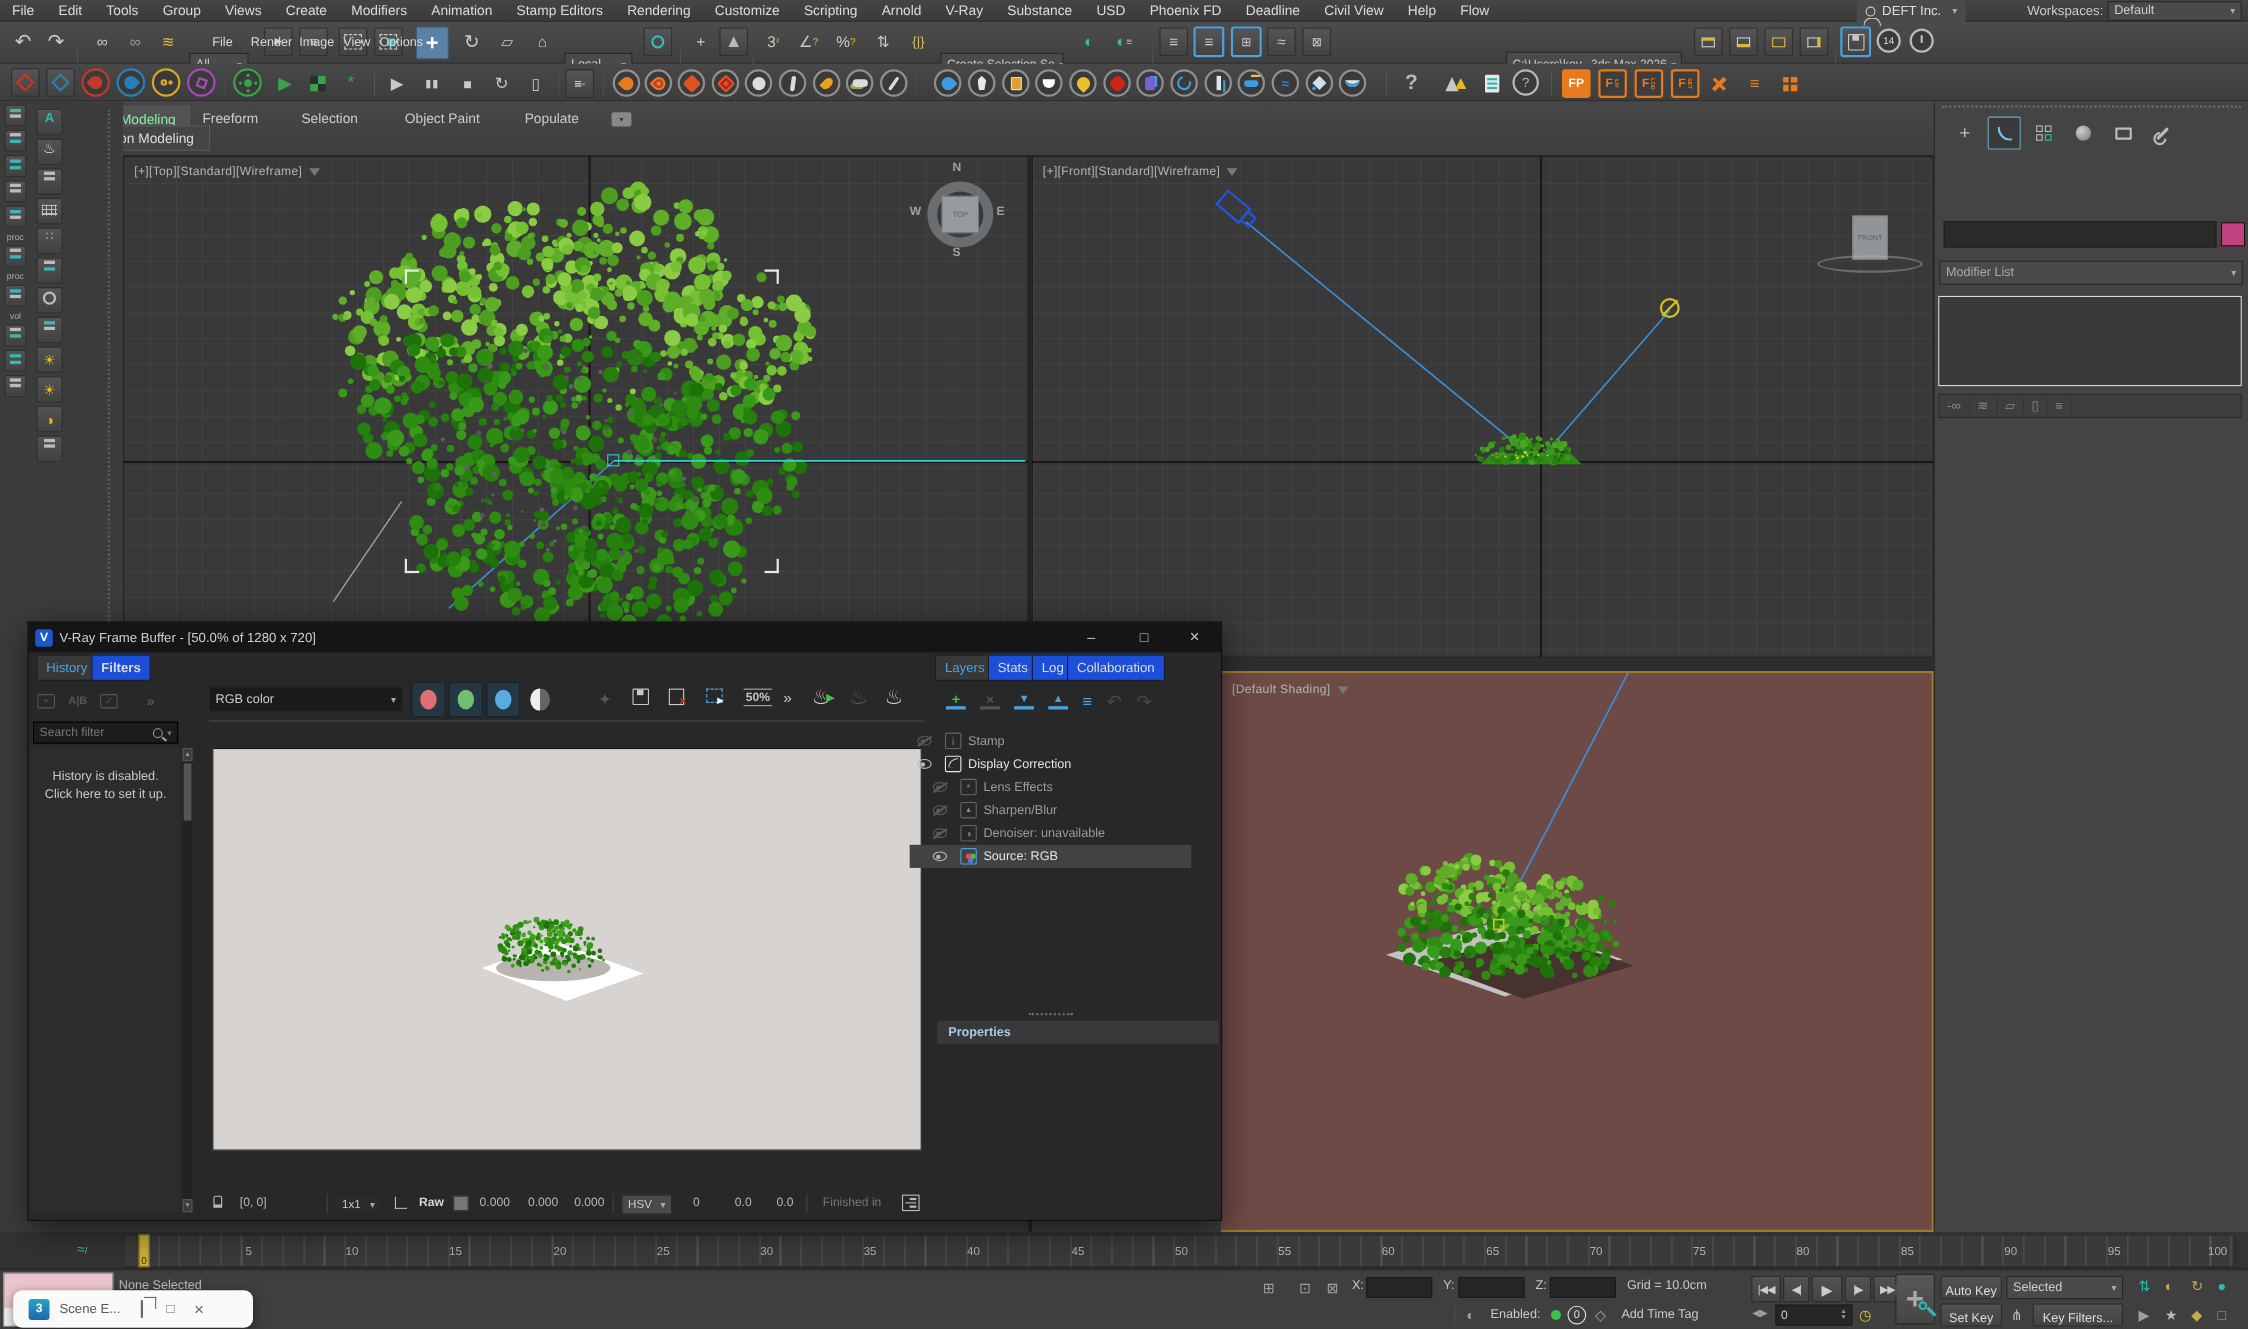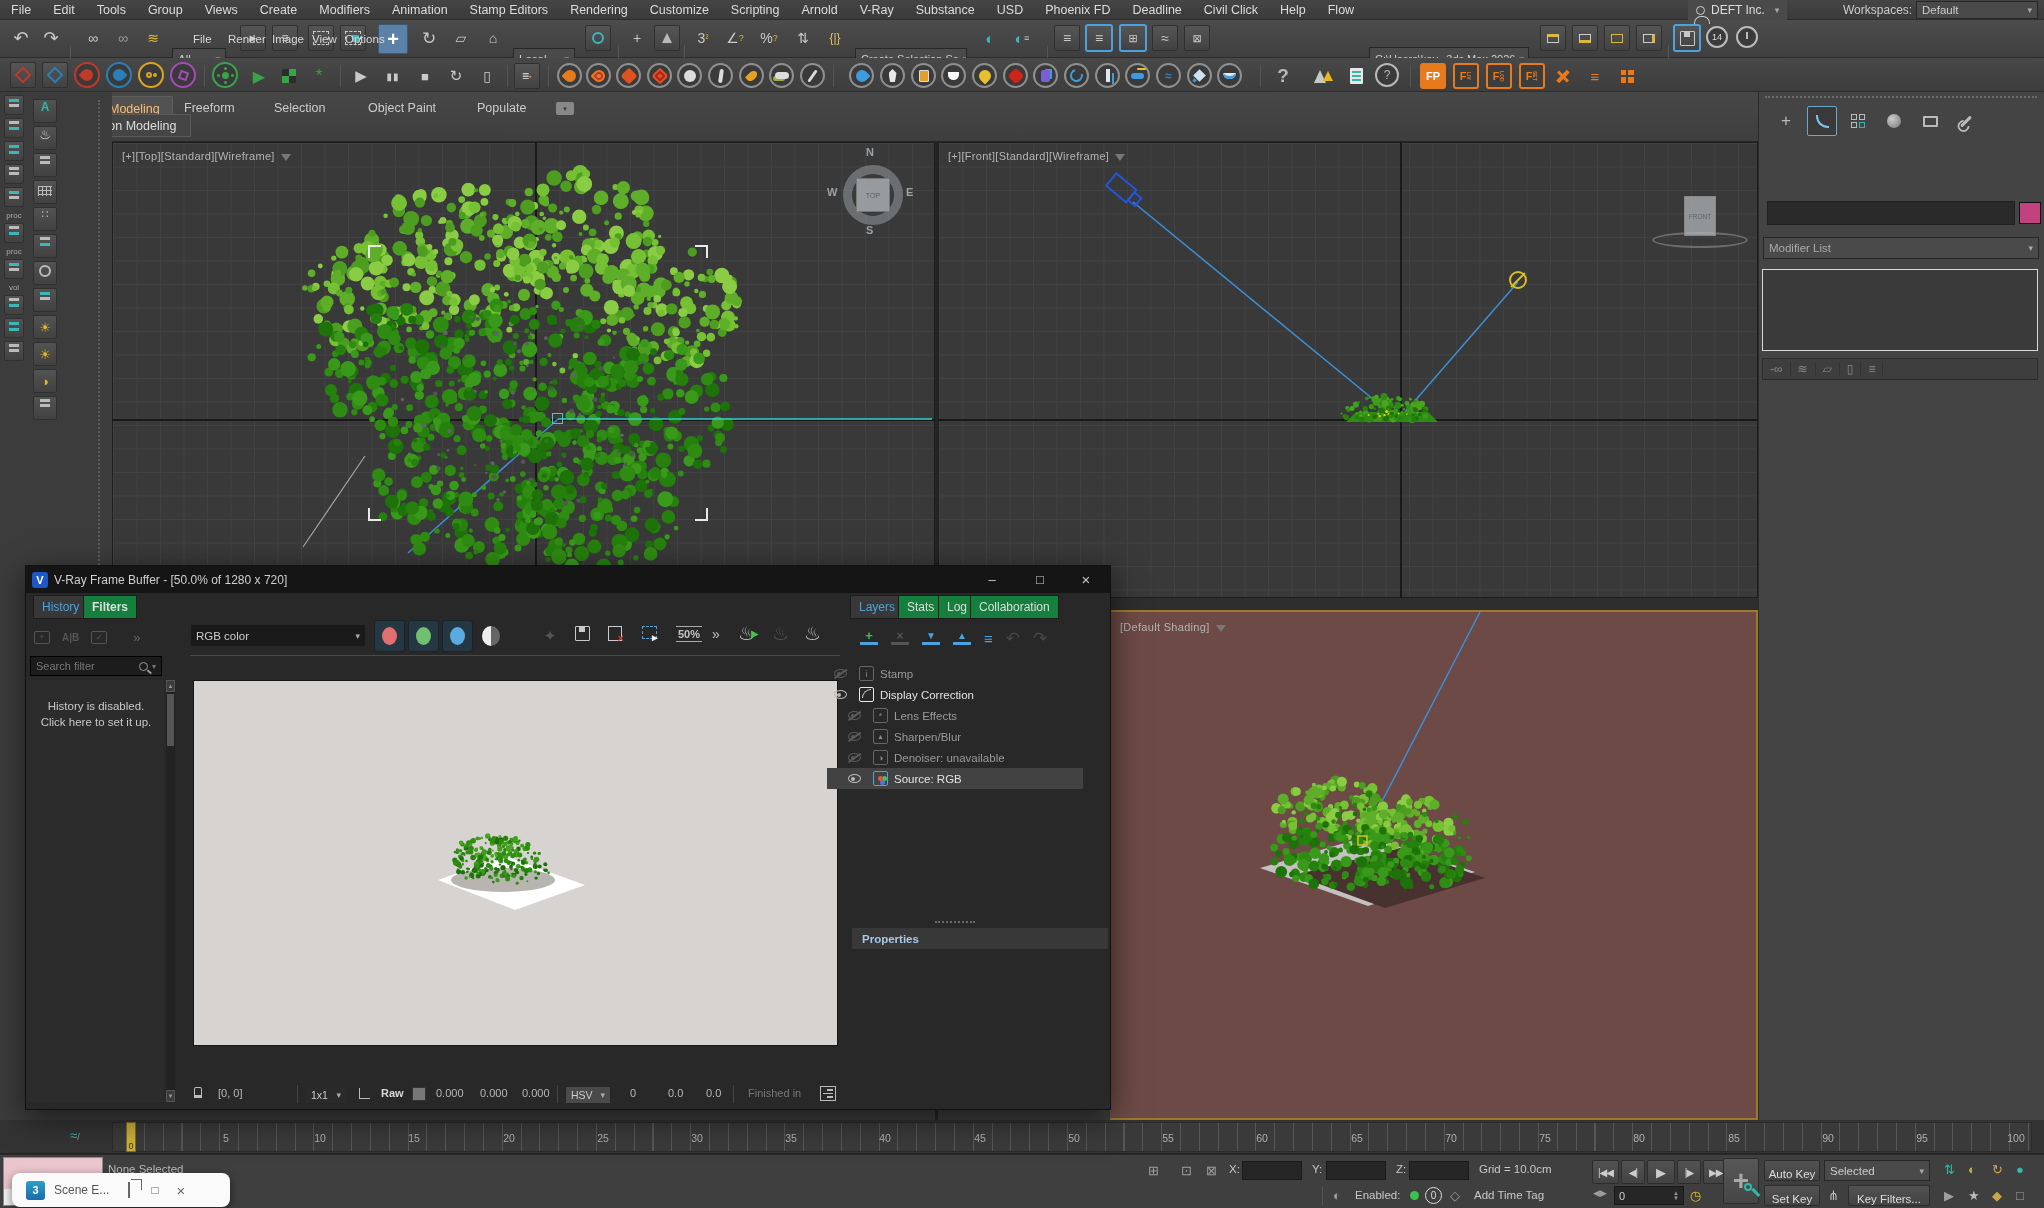--- a/index.html
+++ b/index.html
@@ -30,21 +30,21 @@
 .dash .in{width:7px;height:7px;background:#3ab8b8;margin:3px 0 0 6px}
 .ph{position:absolute;top:5px;width:25px;height:25px;border-radius:50%;border:2px solid #8f8f8f;background:#3a3a3a;display:flex;align-items:center;justify-content:center}
 .blob{width:12px;height:12px;border-radius:60% 60% 60% 10%;transform:rotate(45deg)}
 .circ{position:absolute;top:4px;width:26px;height:26px;border-radius:50%;border:2px solid #9a9a9a;background:#3a3a3a;display:flex;align-items:center;justify-content:center}
 .fbox{position:absolute;top:5px;width:26px;height:26px;border-radius:3px;display:flex;align-items:center;justify-content:center;font-weight:bold;font-size:11px}
 .fp-solid{background:#e87a1e;color:#fff}
 .fp-line{border:2px solid #e87a1e;color:#e87a1e;background:#3d3d3d}
 
 #ribbon{left:0;top:92px;width:2044px;height:50px;background:linear-gradient(#474747,#3e3e3e);border-bottom:1px solid #262626}
 .rtab{position:absolute;top:4px;height:24px;display:flex;align-items:center;padding:0 12px;font-size:12.5px;color:#ccc}
-.rtab.active{background:#525252;border:1px solid #5e5e5e;border-bottom:none;border-radius:2px 2px 0 0;color:#fdba74}
+.rtab.active{background:#525252;border:1px solid #5e5e5e;border-bottom:none;border-radius:2px 2px 0 0;color:#86efac}
 #polybar{position:absolute;left:62px;top:22px;height:23px;padding:0 14px;background:#454545;border:1px solid #5a5a5a;display:flex;align-items:center;font-size:12.5px;color:#ddd}
 
 #lefttb{left:0;top:92px;width:112px;height:1028px;background:#3c3c3c}
 .ltico{width:20px;height:20px;margin:3px auto;border:1px solid #303030;border-radius:2px;background:linear-gradient(#535353,#414141)}
 .ltico .t{width:10px;height:3px;background:#3ab8b8;margin:3px auto 0}
 .ltico .w{width:10px;height:3px;background:#bbb;margin:2px auto 0}
 .llab{font-size:8px;color:#aaa;text-align:center;margin-top:4px}
 .yellow-ic{color:#e8b820 !important;font-size:13px;display:flex;align-items:center;justify-content:center}
 
 .vp{background-color:#393939;background-image:linear-gradient(#424242 1px,transparent 1px),linear-gradient(90deg,#424242 1px,transparent 1px);background-size:23.5px 23.5px;border:1px solid #1e1e1e}
@@ -66,21 +66,21 @@
 .cptab.sel{border:1px solid #6aa7c8;background:#3a3a3a;border-radius:2px;color:#7cc4e8}
 .dots{border-top:2px dotted #6a6a6a}
 .field{background:#2a2a2a;border:1px solid #1f1f1f;color:#ccc}
 #stackbox{left:1762px;top:269px;width:276px;height:82px;background:#3a3a3a;border:1px solid #d8d8d8}
 .sbtn{color:#8a8a8a;font-size:12px;padding:0 7px;border-right:1px solid #333}
 
 #vfb{left:25px;top:565px;width:1086px;height:545px;background:#282828;border:1px solid #111;box-shadow:0 8px 30px rgba(0,0,0,.55);z-index:30}
 #vfb-title{position:absolute;left:0;top:0;width:100%;height:27px;background:#151515;display:flex;align-items:center;padding-left:6px;gap:6px}
 .vlogo{width:16px;height:16px;background:#1d57c8;border-radius:3px;color:#fff;font-size:11px;font-weight:bold;display:flex;align-items:center;justify-content:center}
 .winbtn{position:absolute;top:0;width:44px;height:27px;display:flex;align-items:center;justify-content:center;color:#ccc;font-size:13px}
-.vtab{position:absolute;top:30px;height:24px;display:flex;align-items:center;padding:0 8px;font-size:12px;color:#ddd;background:#15803d;border:1px solid #1c1c1c}
+.vtab{position:absolute;top:30px;height:24px;display:flex;align-items:center;padding:0 8px;font-size:12px;color:#ddd;background:#1d4ed8;border:1px solid #1c1c1c}
 .vtab.on{color:#4aa3df;background:#383838}
 .vmenu{position:absolute;top:33px;font-size:11.5px;color:#d8d8d8}
 .vfbtool{position:absolute;display:flex;align-items:center;justify-content:center;color:#c4c4c4}
 .cbtn{position:absolute;top:58px;width:31px;height:32px;background:#253742;border:1px solid #16242c;border-radius:3px;display:flex;align-items:center;justify-content:center}
 .cbtn .c{width:15px;height:18px;border-radius:50%}
 .lrow{position:absolute;left:827px;width:256px;height:21px;display:flex;align-items:center;font-size:11.5px;color:#9a9a9a;gap:6px}
 .lrow.on{color:#e2e2e2}
 .lrow.sel{background:#424242}
 .eye{width:13px;height:9px;border:1.5px solid #b8b8b8;border-radius:50%;position:relative;flex:none}
 .eye::after{content:"";position:absolute;width:4px;height:4px;border-radius:50%;background:#b8b8b8;left:2.8px;top:1.6px}
@@ -136,21 +136,21 @@
   <span class="menu-item">Stamp Editors</span>
   <span class="menu-item">Rendering</span>
   <span class="menu-item">Customize</span>
   <span class="menu-item">Scripting</span>
   <span class="menu-item">Arnold</span>
   <span class="menu-item">V-Ray</span>
   <span class="menu-item">Substance</span>
   <span class="menu-item">USD</span>
   <span class="menu-item">Phoenix FD</span>
   <span class="menu-item">Deadline</span>
-  <span class="menu-item">Civil Click</span>
+  <span class="menu-item">Civil View</span>
   <span class="menu-item">Help</span>
   <span class="menu-item">Flow</span>
   <div id="user-box">
     <span class="person"></span>
     <span style="font-size:12px">DEFT Inc.</span>
     <span class="dda">▾</span>
   </div>
   <span id="ws-label" class="abs">Workspaces:</span>
   <div id="ws-dd" class="abs dd">
     <span>Default</span>

